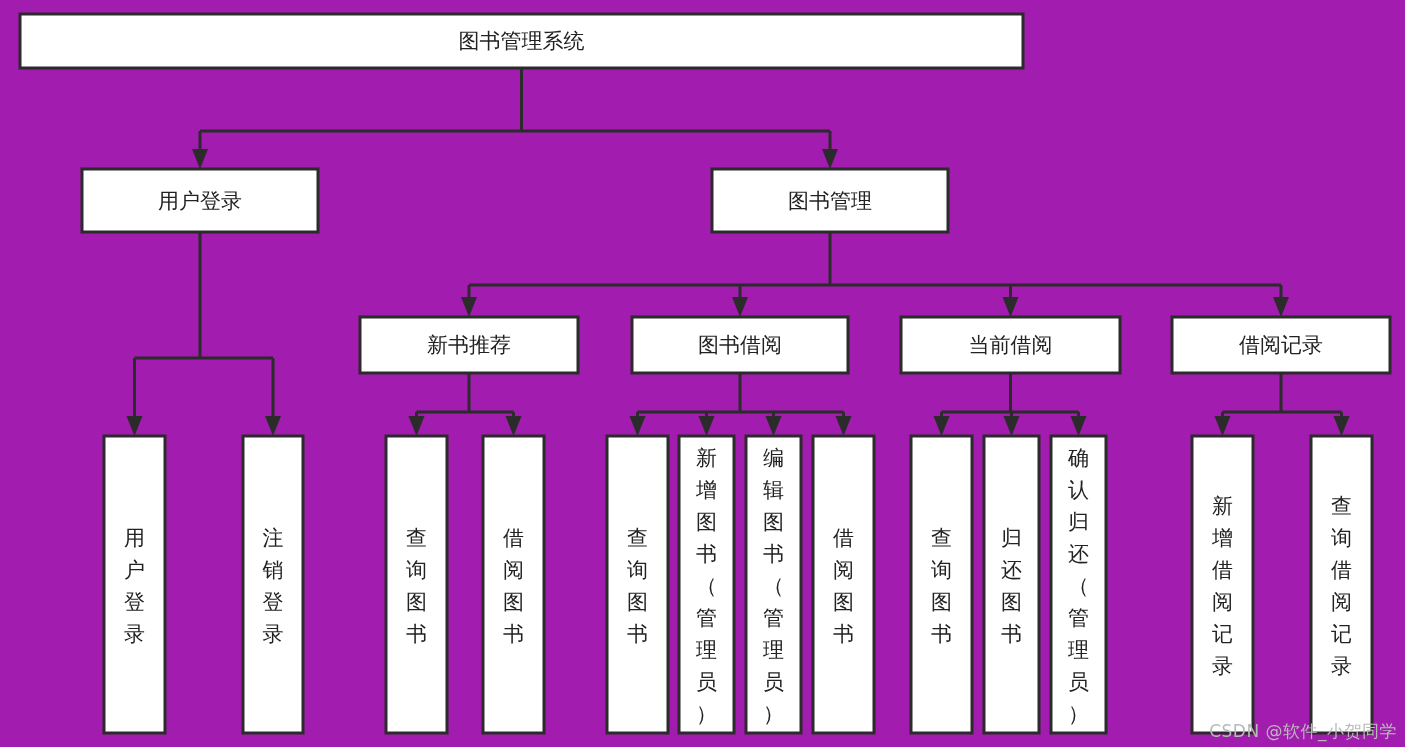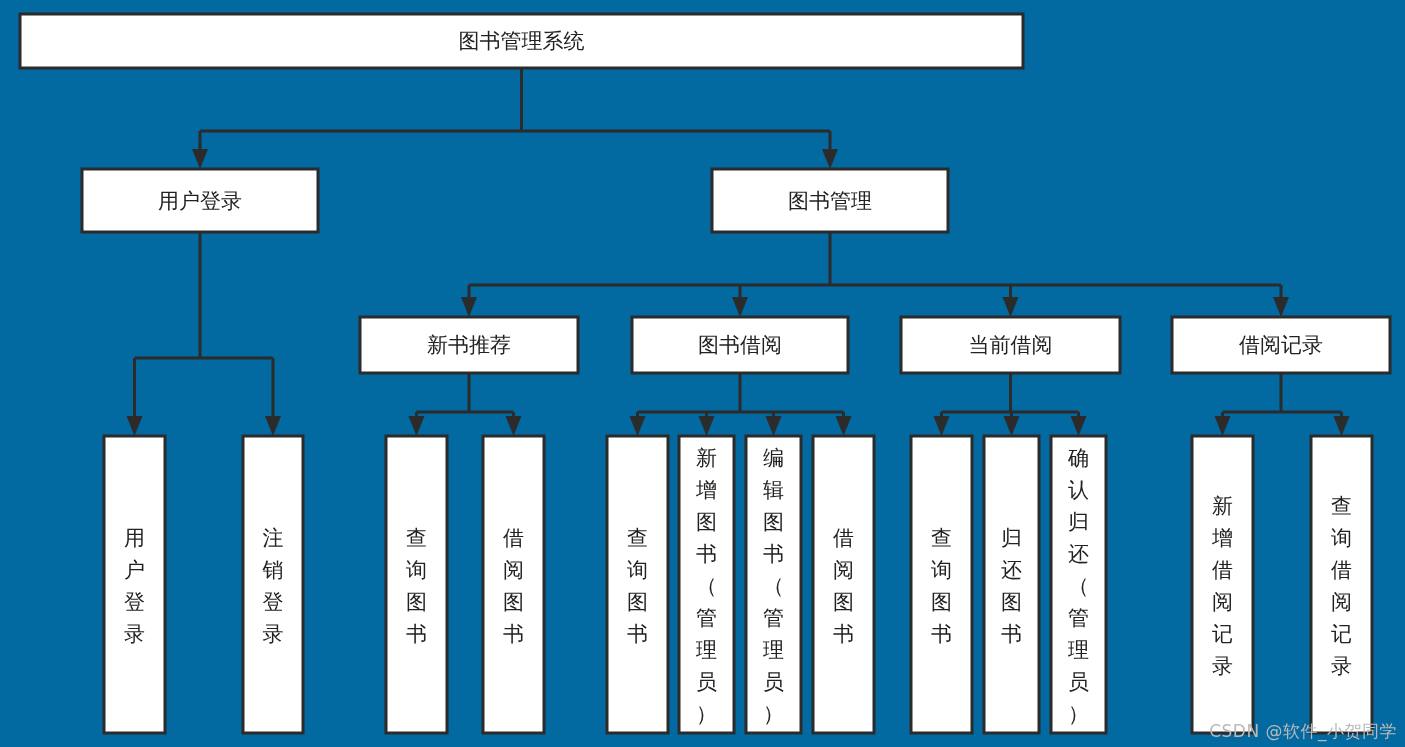--- a/index.html
+++ b/index.html
@@ -11,21 +11,21 @@
   body {
     width: 1405px;
     height: 747px;
     overflow: hidden;
     font-family: "DejaVu Sans", "Liberation Sans", sans-serif;
   }
   #diagram-root {
     position: relative;
     width: 1405px;
     height: 747px;
-    background: #0369a1;
+    background: #a21caf;
   }
   svg#chart {
     position: absolute;
     left: 0;
     top: 0;
     width: 1405px;
     height: 747px;
     display: block;
   }
   .node-rect {

